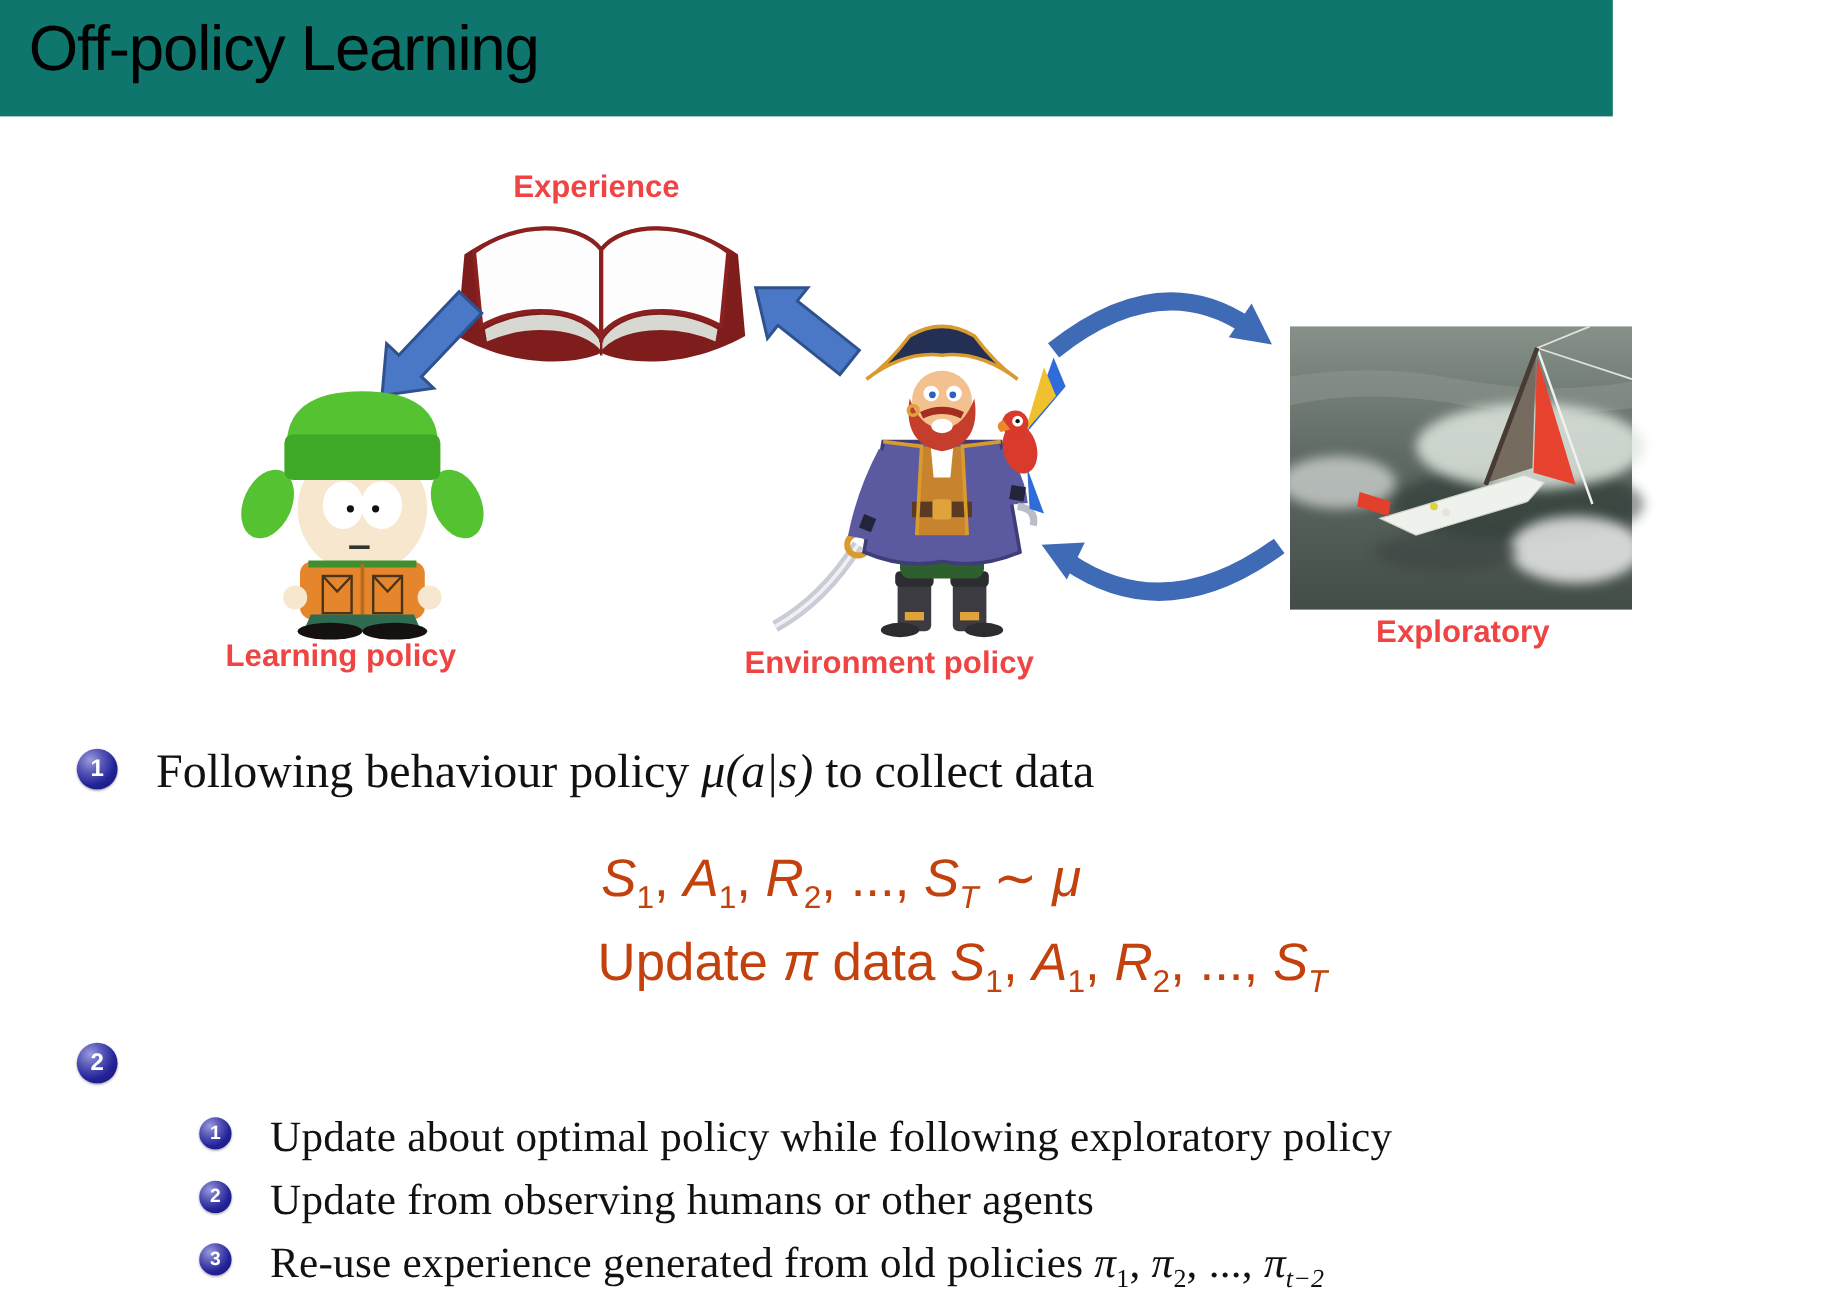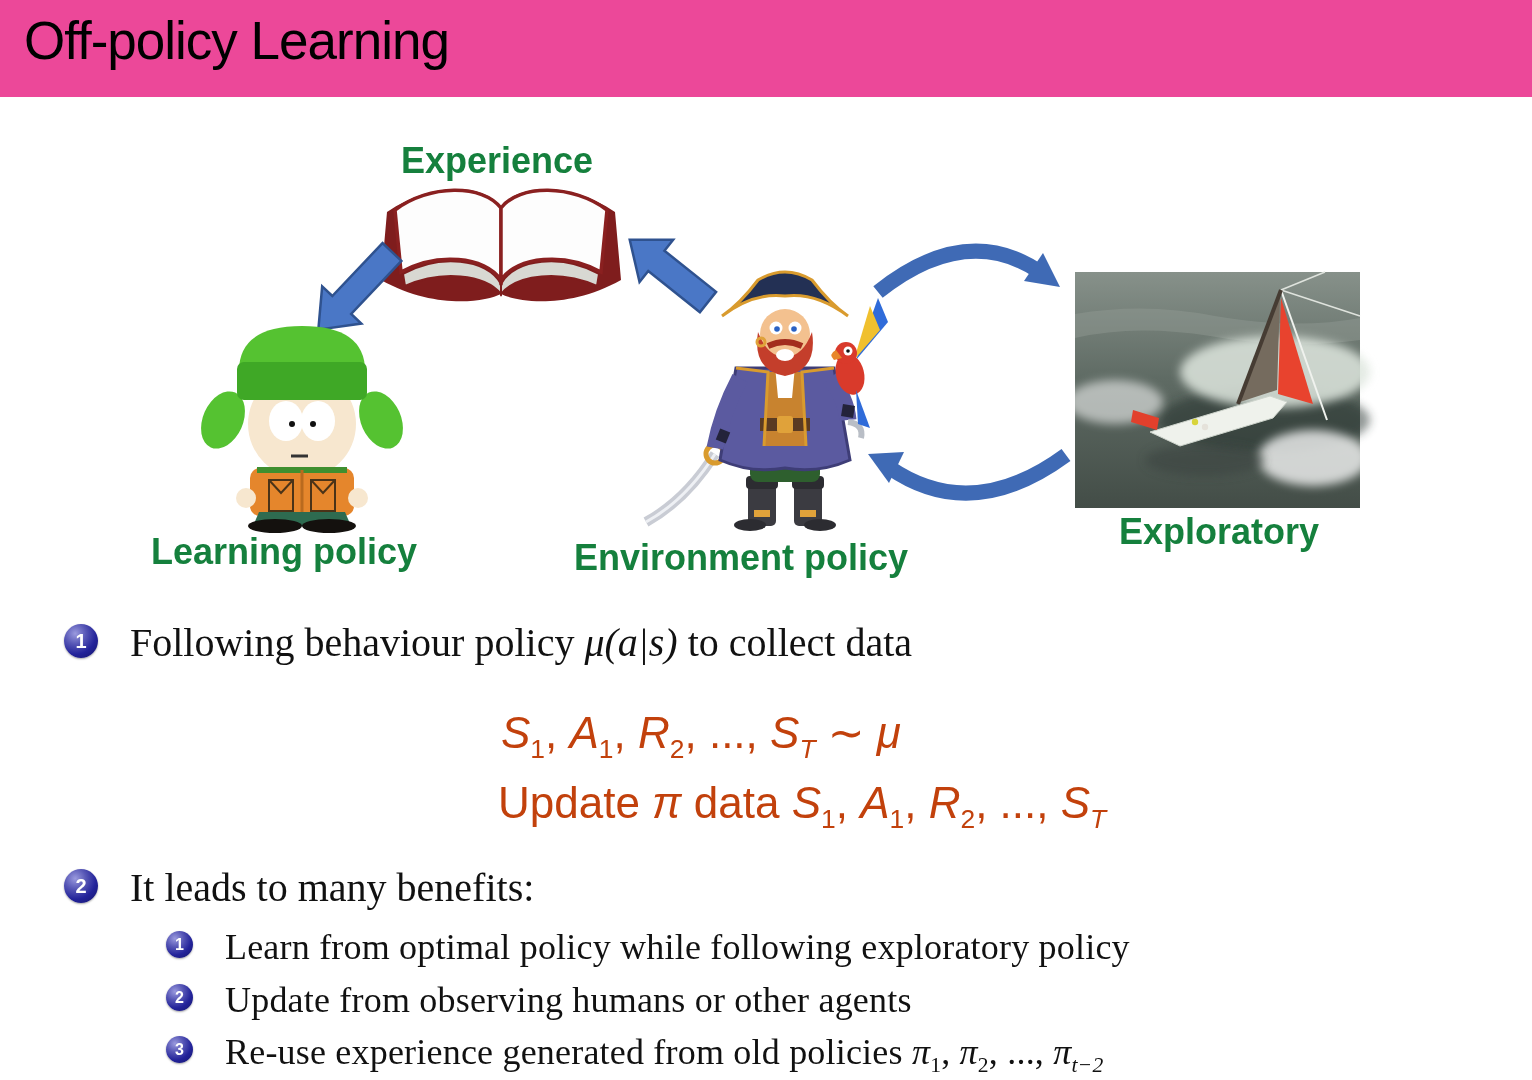--- a/index.html
+++ b/index.html
@@ -2,32 +2,32 @@
 <html><head>
 <meta charset="utf-8">
 <style>
   html,body{margin:0;padding:0;}
   body{
     width:1532px;height:1080px;position:relative;overflow:hidden;
     background:#ffffff;font-family:"Liberation Sans",sans-serif;color:#111;
   }
   
   .titlebar{
-    position:absolute;left:0;top:0;width:1532px;height:97px;
-    background:#ec4899;
+    position:absolute;left:0;top:0;width:1344px;height:97px;
+    background:#0f766e;
   }
   .titlebar h1{
     margin:0;position:absolute;left:24px;top:10px;
     font-size:53px;font-weight:500;letter-spacing:-1px;color:#000;
   }
   
   .diagram-svg{position:absolute;left:0;top:0;}
   .dlabel{
     position:absolute;transform:translateX(-50%);
-    font-size:36px;font-weight:600;color:#15803d;white-space:nowrap;
+    font-size:26px;font-weight:600;color:#ef4444;white-space:nowrap;
   }
   
   .brow{position:absolute;display:flex;align-items:flex-start;}
   .ball{
     border-radius:50%;color:#fff;font-weight:700;
     display:flex;align-items:center;justify-content:center;
     background:radial-gradient(circle at 33% 28%, #9a9ade 0%, #5757b6 32%, #23239a 62%, #141467 100%);
     box-shadow:0 1px 2px rgba(0,0,0,.35);
     flex:0 0 auto;
   }
@@ -201,26 +201,25 @@
   <div class="ball main">1</div>
   <div class="btext lvl1"><span>Following behaviour policy </span><span class="it">μ(a|s)</span><span> to collect data</span></div>
 </div>
 
 <div class="mathline" style="left:501px;top:704px"><span class="it">S</span><sub>1</sub><span>, </span><span class="it">A</span><sub>1</sub><span>, </span><span class="it">R</span><sub>2</sub><span>, ..., </span><span class="it">S</span><sub class="it">T</sub><span> ∼ </span><span class="it">μ</span></div>
 
 <div class="mathline" style="left:498px;top:774px"><span>Update </span><span class="it">π</span><span> data </span><span class="it">S</span><sub>1</sub><span>, </span><span class="it">A</span><sub>1</sub><span>, </span><span class="it">R</span><sub>2</sub><span>, ..., </span><span class="it">S</span><sub class="it">T</sub></div>
 
 <div class="brow" style="left:64px;top:862px">
   <div class="ball main">2</div>
-  <div class="btext lvl1">It leads to many benefits:</div>
 </div>
 
 <div class="brow" style="left:166px;top:924px">
   <div class="ball sub">1</div>
-  <div class="btext lvl2">Learn from optimal policy while following exploratory policy</div>
+  <div class="btext lvl2">Update about optimal policy while following exploratory policy</div>
 </div>
 
 <div class="brow" style="left:166px;top:977px">
   <div class="ball sub">2</div>
   <div class="btext lvl2">Update from observing humans or other agents</div>
 </div>
 
 <div class="brow" style="left:166px;top:1029px">
   <div class="ball sub">3</div>
   <div class="btext lvl2"><span>Re-use experience generated from old policies </span><span class="it">π</span><sub>1</sub><span>, </span><span class="it">π</span><sub>2</sub><span>, ..., </span><span class="it">π</span><sub class="it">t−2</sub></div>

